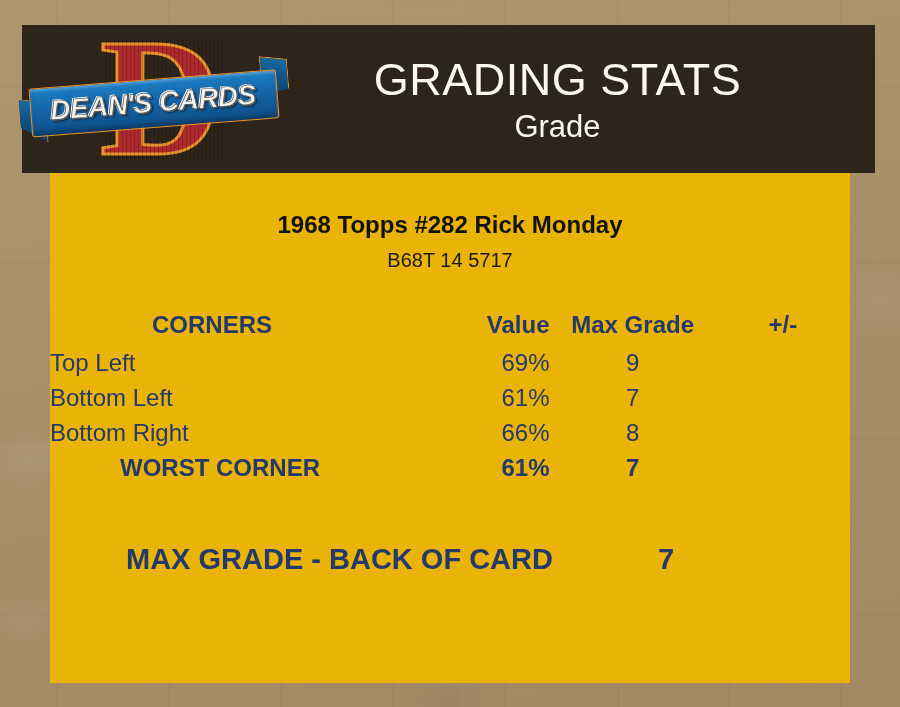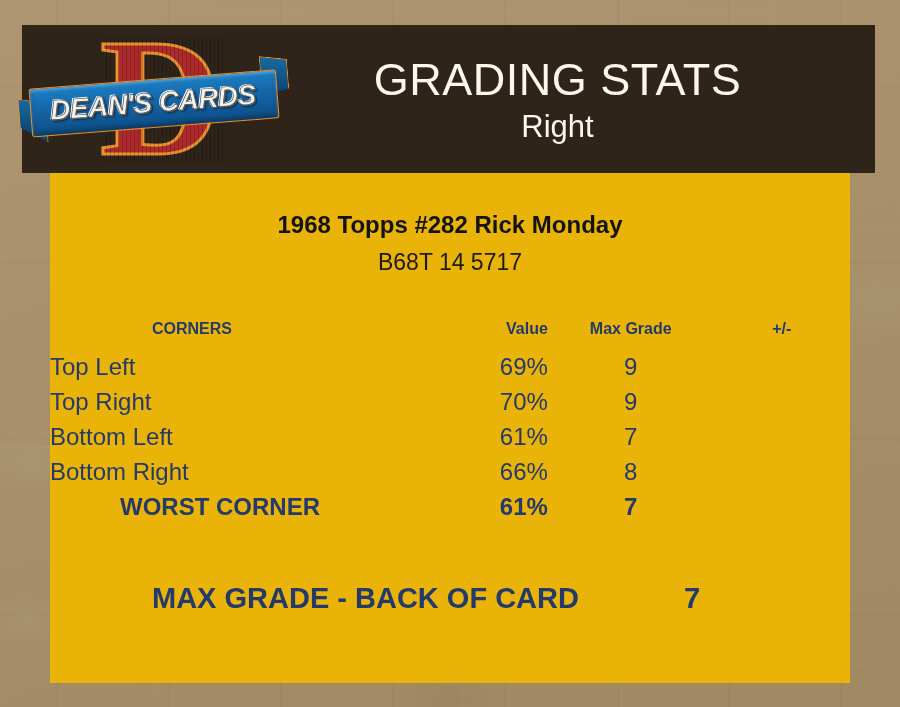--- a/index.html
+++ b/index.html
@@ -192,21 +192,21 @@
 
   #card-title {
     text-align: center;
     font-size: 24px;
     font-weight: bold;
     color: #121212;
     margin-top: 38px;
   }
   #card-subtitle {
     text-align: center;
-    font-size: 23px;
+    font-size: 20px;
     color: #1a1a1a;
     margin-top: 10px;
   }
 
   
   #stats-table {
     margin-top: 33px;
     border-collapse: collapse;
     width: 800px;
     color: #233a6b;
@@ -214,21 +214,21 @@
   #stats-table th, #stats-table td {
     padding: 0;
     font-weight: normal;
   }
   .col-label   { width: 310px; text-align: left;  padding-left: 102px; }
   .col-value   { width: 140px; text-align: right; }
   .col-max     { width: 190px; text-align: center; }
   .col-pm      { width: 160px; text-align: center; }
 
   #stats-table thead th {
-    font-size: 16px;
+    font-size: 24px;
     font-weight: bold;
     height: 40px;
     vertical-align: middle;
   }
   #stats-table thead th.col-label { padding-left: 102px; }
 
   #stats-table tbody td {
     font-size: 24px;
     height: 35px;
     vertical-align: middle;
@@ -243,21 +243,21 @@
   }
 
   
   #grade-footer {
     margin-top: 58px;
     display: flex;
     align-items: center;
     color: #233a6b;
     font-size: 29px;
     font-weight: bold;
-    padding-left: 102px;
+    padding-left: 76px;
   }
   #grade-footer-label { flex: 0 0 auto; }
   #grade-footer-value {
     flex: 0 0 auto;
     margin-left: 105px;
     font-size: 29px;
     font-weight: bold;
   }
 </style>
 </head>
@@ -275,21 +275,21 @@
     <div class="ribbon">
       <div class="ribbon-tail-l"></div>
       <div class="ribbon-tail-r"></div>
       <div class="ribbon-body"></div>
       <div class="ribbon-text">DEAN'S CARDS</div>
     </div>
   </div>
 
   <div id="header-titles">
     <div id="header-title">GRADING STATS</div>
-    <div id="header-subtitle">Right</div>
+    <div id="header-subtitle">Grade</div>
   </div>
 
 </div>
 
 <div id="card">
 
   <div id="card-title">1968 Topps #282 Rick Monday</div>
   <div id="card-subtitle">B68T 14 5717</div>
 
   <table id="stats-table">
@@ -298,26 +298,20 @@
         <th class="col-label">CORNERS</th>
         <th class="col-value">Value</th>
         <th class="col-max">Max Grade</th>
         <th class="col-pm">+/-</th>
       </tr>
     </thead>
     <tbody id="stats-body">
         <tr>
           <td class="col-label">Top Left</td>
           <td class="col-value">69%</td>
-          <td class="col-max">9</td>
-          <td class="col-pm"></td>
-        </tr>
-        <tr>
-          <td class="col-label">Top Right</td>
-          <td class="col-value">70%</td>
           <td class="col-max">9</td>
           <td class="col-pm"></td>
         </tr>
         <tr>
           <td class="col-label">Bottom Left</td>
           <td class="col-value">61%</td>
           <td class="col-max">7</td>
           <td class="col-pm"></td>
         </tr>
         <tr>

